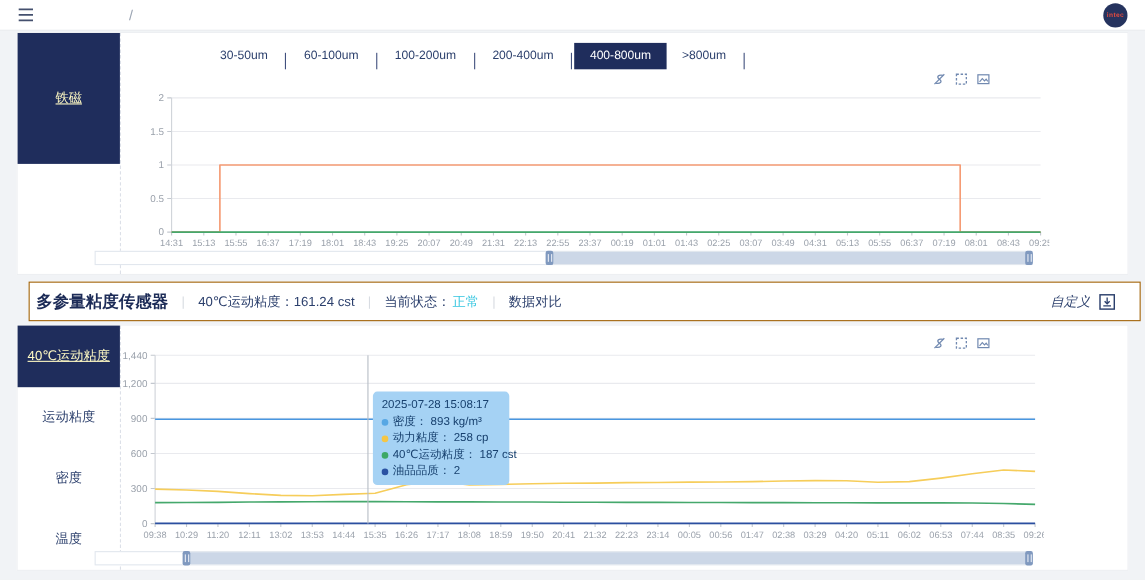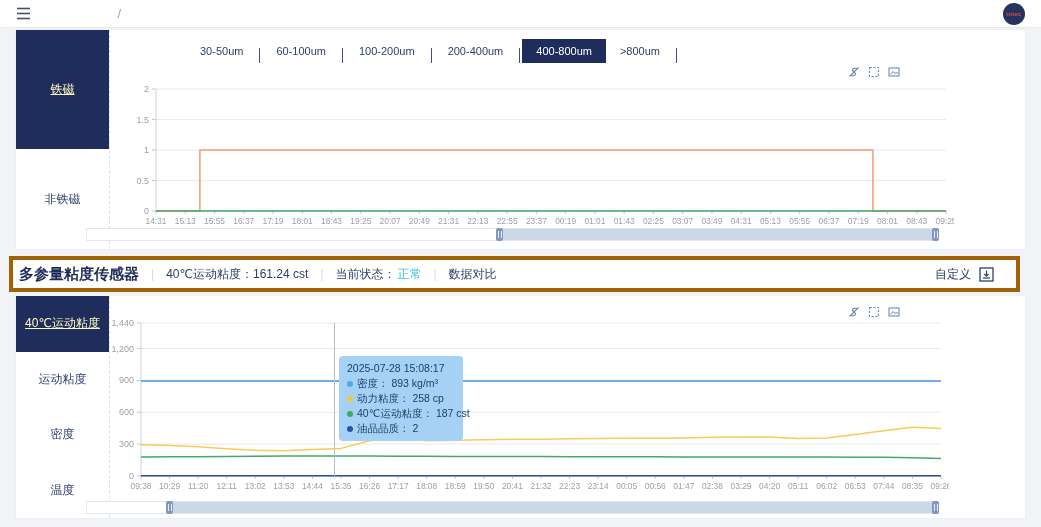--- a/index.html
+++ b/index.html
@@ -40,28 +40,28 @@
   #svg2{left:40px;top:18px;}
   svg text{font-family:"Liberation Sans","DejaVu Sans",sans-serif;}
   
   .dz{position:absolute;height:13px;background:#fff;border:1px solid #e2e7ee;box-sizing:border-box;}
   #dz1{left:70px;top:198px;width:852px;}
   #dz2{left:70px;top:205px;width:852px;}
   .dz-sel{position:absolute;top:0;height:100%;background:#ccd7e7;}
   .dz-handle{position:absolute;top:-1px;width:7px;height:13px;background:#8099bf;border-radius:2px;cursor:ew-resize;}
   .dz-handle:after{content:"";position:absolute;left:2px;top:3px;width:2px;height:7px;border-left:1px solid #e8edf5;border-right:1px solid #e8edf5;}
   
-  #section-band{left:9px;top:256px;width:1011px;height:36px;background:#fff;border:4px solid #a16207;
+  #section-band{left:26px;top:256px;width:1011px;height:36px;background:#fff;border:1px solid #a16207;
                 box-sizing:border-box;display:flex;align-items:center;padding:0 22px 0 6px;}
   #section-title{font-size:15px;font-weight:bold;color:#1c2b57;}
   .sep{color:#d8dce2;margin:0 12px;font-size:12px;}
   .metric{font-size:12px;color:#2b3f6c;}
   #status-value{font-size:12px;margin-left:2px;}
   #compare-link{font-size:12px;color:#2b3f6c;cursor:pointer;}
-  #customize{margin-left:auto;display:flex;align-items:center;gap:8px;}
+  #customize{margin-left:auto;display:flex;align-items:center;gap:8px;font-style:italic;}
   #customize-label{font-size:12px;color:#2b3f6c;cursor:pointer;}
   
   #tooltip{left:323px;top:60px;width:108px;background:#a5d2f4;border-radius:4px;padding:5px 8px;
            color:#17406e;font-size:10.5px;line-height:15px;z-index:5;}
   #tooltip .tt-row{display:flex;align-items:center;gap:4px;white-space:nowrap;}
   #tooltip .dot{width:6px;height:6px;border-radius:50%;flex:0 0 6px;}
   #axis-pointer{left:318px;top:27px;width:1px;height:153px;background:#b7bdc6;}
 </style>
 </head>
 <body>
@@ -80,21 +80,20 @@
     <span id="bc-current">数据分析详细</span>
   </div>
   <div id="avatar">
     <span>intec</span>
   </div>
 </div>
 
 <div id="panel1" class="abs card">
   <div class="side" id="side1">
       <div class="side-item active" style="flex: 0 0 auto; height: 119px;">铁磁</div>
-      <div class="side-item" style="flex: 0 0 auto; height: 100px;">非铁磁</div>
     </div>
   <div id="size-tabs" class="abs">
       <div class="stab">30-50um</div>
       <div class="stab-div"></div>
       <div class="stab">60-100um</div>
       <div class="stab-div"></div>
       <div class="stab">100-200um</div>
       <div class="stab-div"></div>
       <div class="stab">200-400um</div>
       <div class="stab-div"></div>

